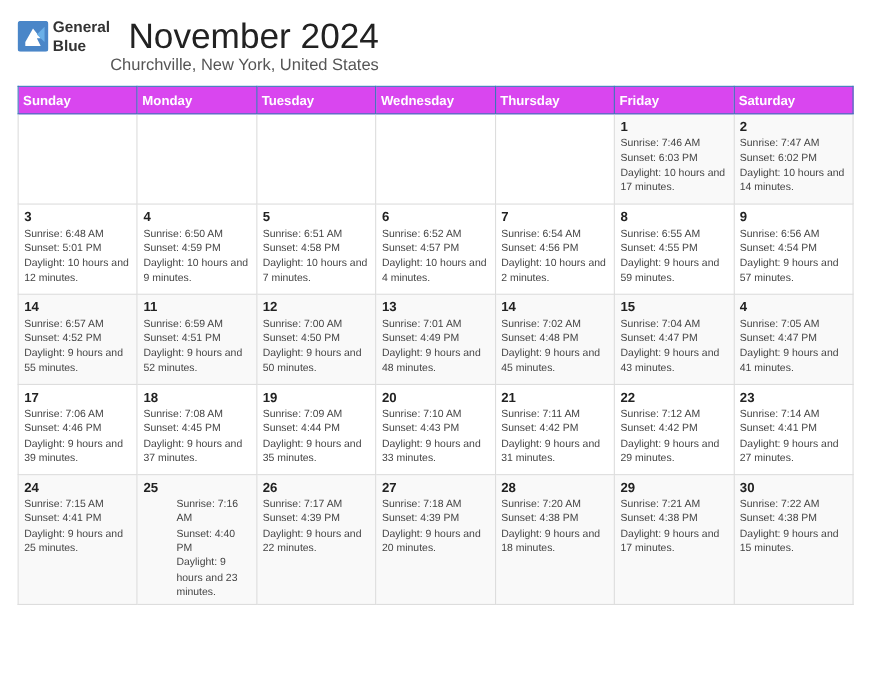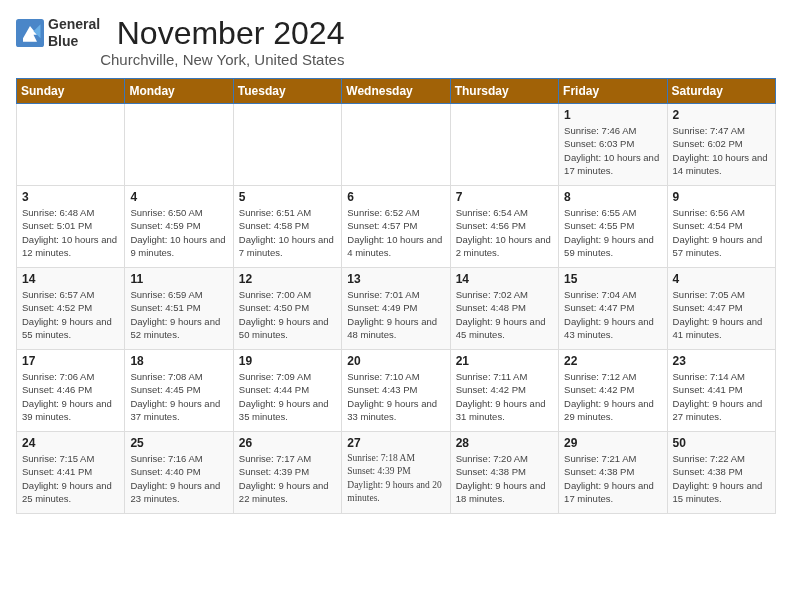--- a/index.html
+++ b/index.html
@@ -44,21 +44,21 @@
     .location-title {
       font-size: 15px;
       color: #555;
     }
     table {
       width: 100%;
       border-collapse: collapse;
       table-layout: fixed;
     }
     thead tr th {
-      background-color: #a16207;
+      background-color: #d946ef;
       color: #fff;
       font-size: 12px;
       font-weight: bold;
       padding: 5px 4px;
       text-align: left;
       border: 1px solid #3a76b8;
     }
     tbody tr td {
       vertical-align: top;
       padding: 4px 5px;
@@ -274,49 +274,49 @@
       </tr>
       <tr>
         <td>
           <span class="day-num">24</span>
           <div class="day-info" style="white-space: pre-line;">Sunrise: 7:15 AM
 Sunset: 4:41 PM
 Daylight: 9 hours and 25 minutes.</div>
         </td>
         <td>
           <span class="day-num">25</span>
-          <div class="day-info" style="white-space: pre-line;">Sunrise: 7:16 AM
+          <div class="day-info" style="white-space: pre-line; margin-left: 30px;">Sunrise: 7:16 AM
 Sunset: 4:40 PM
 Daylight: 9 hours and 23 minutes.</div>
         </td>
         <td>
           <span class="day-num">26</span>
           <div class="day-info" style="white-space: pre-line;">Sunrise: 7:17 AM
 Sunset: 4:39 PM
 Daylight: 9 hours and 22 minutes.</div>
         </td>
         <td>
           <span class="day-num">27</span>
-          <div class="day-info" style="white-space: pre-line; font-family: Liberation Serif, serif;">Sunrise: 7:18 AM
+          <div class="day-info" style="white-space: pre-line;">Sunrise: 7:18 AM
 Sunset: 4:39 PM
 Daylight: 9 hours and 20 minutes.</div>
         </td>
         <td>
           <span class="day-num">28</span>
           <div class="day-info" style="white-space: pre-line;">Sunrise: 7:20 AM
 Sunset: 4:38 PM
 Daylight: 9 hours and 18 minutes.</div>
         </td>
         <td>
           <span class="day-num">29</span>
           <div class="day-info" style="white-space: pre-line;">Sunrise: 7:21 AM
 Sunset: 4:38 PM
 Daylight: 9 hours and 17 minutes.</div>
         </td>
         <td>
-          <span class="day-num">50</span>
+          <span class="day-num">30</span>
           <div class="day-info" style="white-space: pre-line;">Sunrise: 7:22 AM
 Sunset: 4:38 PM
 Daylight: 9 hours and 15 minutes.</div>
         </td>
       </tr>
     </tbody>
 </table>
 
 </body></html>

